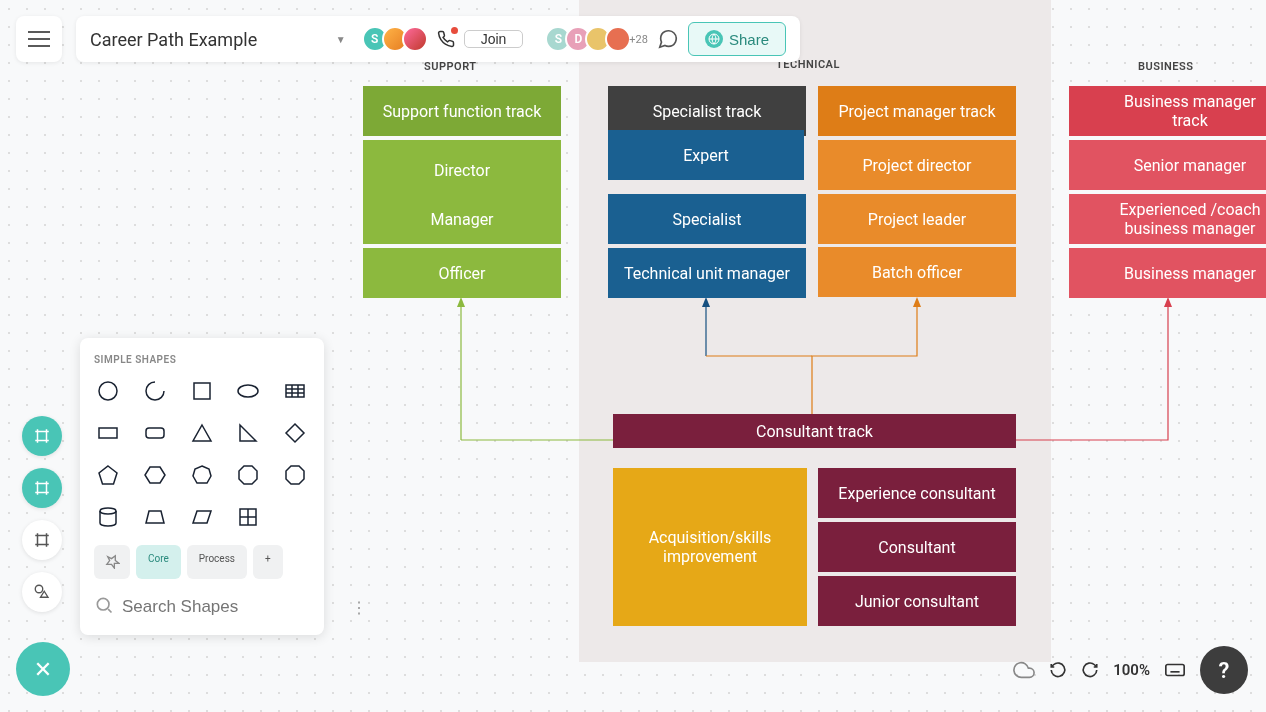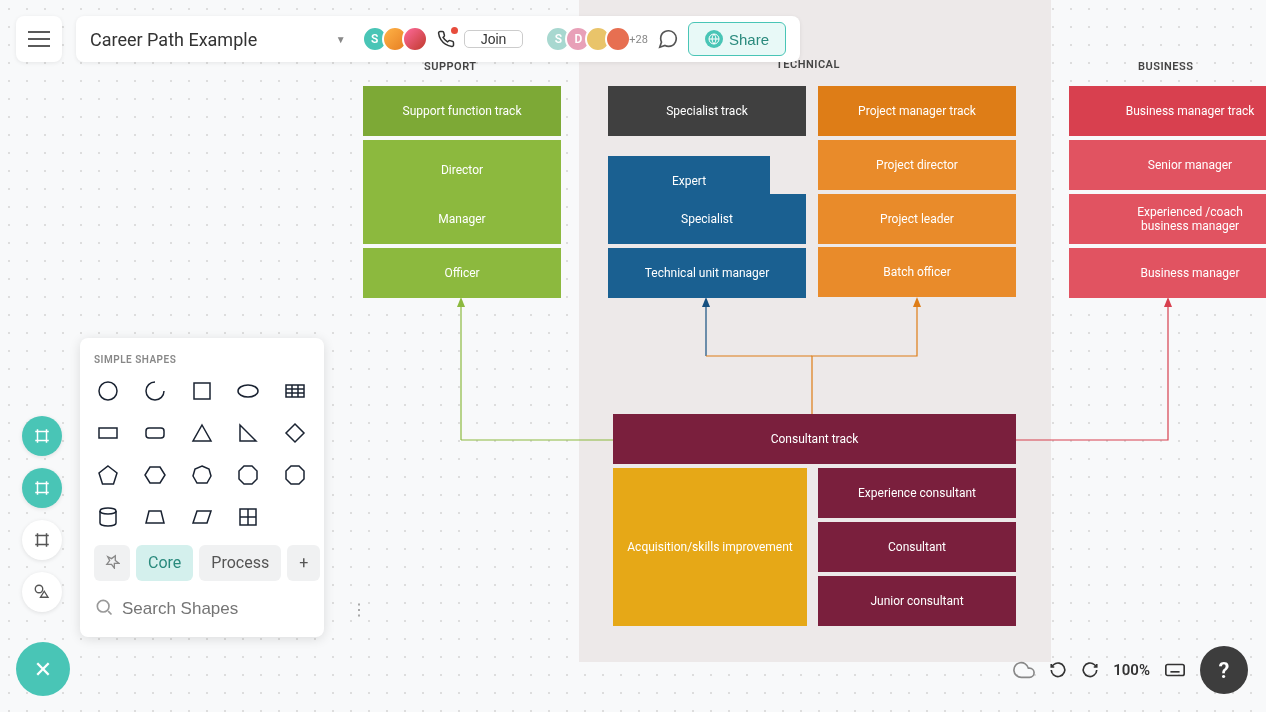--- a/index.html
+++ b/index.html
@@ -61,33 +61,33 @@
 .shapes-panel {
   position:absolute; left:80px; top:338px; width:244px;
   background:#fff; border-radius:8px; padding:16px 14px;
   box-shadow:0 2px 12px rgba(0,0,0,0.12); z-index:40;
 }
 .panel-header { font-size:10px;letter-spacing:0.5px;color:#888;font-weight:600;margin-bottom:12px; }
 .shape-grid { display:grid;grid-template-columns:repeat(5,1fr);gap:14px 18px;margin-bottom:14px; }
 .shape-item { width:28px;height:28px;display:flex;align-items:center;justify-content:center;cursor:pointer; }
 .shape-item svg { width:24px;height:24px;stroke:#1a2332;stroke-width:1.5;fill:none; }
 .shape-tabs { display:flex;gap:6px;margin-bottom:10px; }
-.shape-tab { padding:8px 12px;border-radius:6px;font-size:16px;cursor:pointer;background:#f0f1f2;color:#555; }
+.shape-tab { padding:8px 12px;border-radius:6px;font-size:10px;cursor:pointer;background:#f0f1f2;color:#555; }
 .shape-tab.active { background:#d4f0ed;color:#2a8a7d; }
 .shape-tab.pin { padding:8px 10px; }
 .search-row { display:flex;align-items:center;gap:8px;padding-top:6px; }
 .search-row input { border:none;outline:none;font-size:17px;color:#555;flex:1;background:transparent; }
 .search-row .sicon { color:#999;font-size:18px; }
 .search-row .more { color:#999;font-size:16px;cursor:pointer; }
 
 
 .canvas-bg { position:absolute; left:579px; top:0; width:472px; height:662px; background:#ede9e9; }
 .diagram { position:absolute; left:0; top:0; width:1266px; height:712px; pointer-events:none; }
 .col-label { position:absolute; font-size:11px; font-weight:600; color:#444; letter-spacing:0.5px; }
-.block { position:absolute; display:flex;align-items:center;justify-content:center;text-align:center;color:#fff;font-size:12px;padding:4px;pointer-events:auto; }
+.block { position:absolute; display:flex;align-items:center;justify-content:center;text-align:center;color:#fff;font-size:16px;padding:4px;pointer-events:auto; }
 .green { background:#8cb93e; }
 .green.head { background:#7da936; }
 .blue { background:#1a6091; }
 .blue.head { background:#404040; }
 .orange { background:#e98b2a; }
 .orange.head { background:#de7d17; }
 .red { background:#e15361;padding-left:48px; }
 .red.head { background:#d8404f; }
 .maroon { background:#7a1f3d; }
 .yellow { background:#e6a817;color:#fff; }
@@ -125,35 +125,35 @@
   <div class="col-label" style="left:424px;top:60px;">SUPPORT</div>
   <div class="col-label" style="left:776px;top:58px;">TECHNICAL</div>
   <div class="col-label" style="left:1138px;top:60px;">BUSINESS</div>
 
   <div class="block green head" style="left:363px;top:86px;width:198px;height:50px;">Support   function   track</div>
   <div class="block green" style="left:363px;top:140px;width:198px;height:60px;">Director</div>
   <div class="block green" style="left:363px;top:194px;width:198px;height:50px;">Manager</div>
   <div class="block green" style="left:363px;top:248px;width:198px;height:50px;">Officer</div>
 
   <div class="block blue head" style="left:608px;top:86px;width:198px;height:50px;">Specialist    track</div>
-  <div class="block blue" style="left:608px;top:156px;width:162px;height:50px;">Expert</div>
+  <div class="block blue" style="left:608px;top:130px;width:196px;height:50px;">Expert</div>
   <div class="block blue" style="left:608px;top:194px;width:198px;height:50px;">Specialist</div>
   <div class="block blue" style="left:608px;top:248px;width:198px;height:50px;">Technical    unit   manager</div>
 
   <div class="block orange head" style="left:818px;top:86px;width:198px;height:50px;">Project   manager    track</div>
   <div class="block orange" style="left:818px;top:140px;width:198px;height:50px;">Project    director</div>
   <div class="block orange" style="left:818px;top:194px;width:198px;height:50px;">Project    leader</div>
   <div class="block orange" style="left:818px;top:247px;width:198px;height:50px;">Batch    officer</div>
 
   <div class="block red head" style="left:1069px;top:86px;width:198px;height:50px;">Business   manager    track</div>
   <div class="block red" style="left:1069px;top:140px;width:198px;height:50px;">Senior   manager</div>
   <div class="block red" style="left:1069px;top:194px;width:198px;height:50px;">Experienced    /coach   business manager</div>
   <div class="block red" style="left:1069px;top:248px;width:198px;height:50px;">Business   manager</div>
 
-  <div class="block maroon" style="left:613px;top:414px;width:403px;height:50px;">Consultant    track</div>
+  <div class="block maroon" style="left:613px;top:414px;width:403px;height:34px;">Consultant    track</div>
   <div class="block yellow" style="left:613px;top:468px;width:194px;height:158px;">Acquisition/skills improvement</div>
   <div class="block maroon" style="left:818px;top:468px;width:198px;height:50px;">Experience    consultant</div>
   <div class="block maroon" style="left:818px;top:522px;width:198px;height:50px;">Consultant</div>
   <div class="block maroon" style="left:818px;top:576px;width:198px;height:50px;">Junior   consultant</div>
 </div>
 
 <div class="toolbar">
   <div class="menu-btn">
       <span></span>
     </div>

